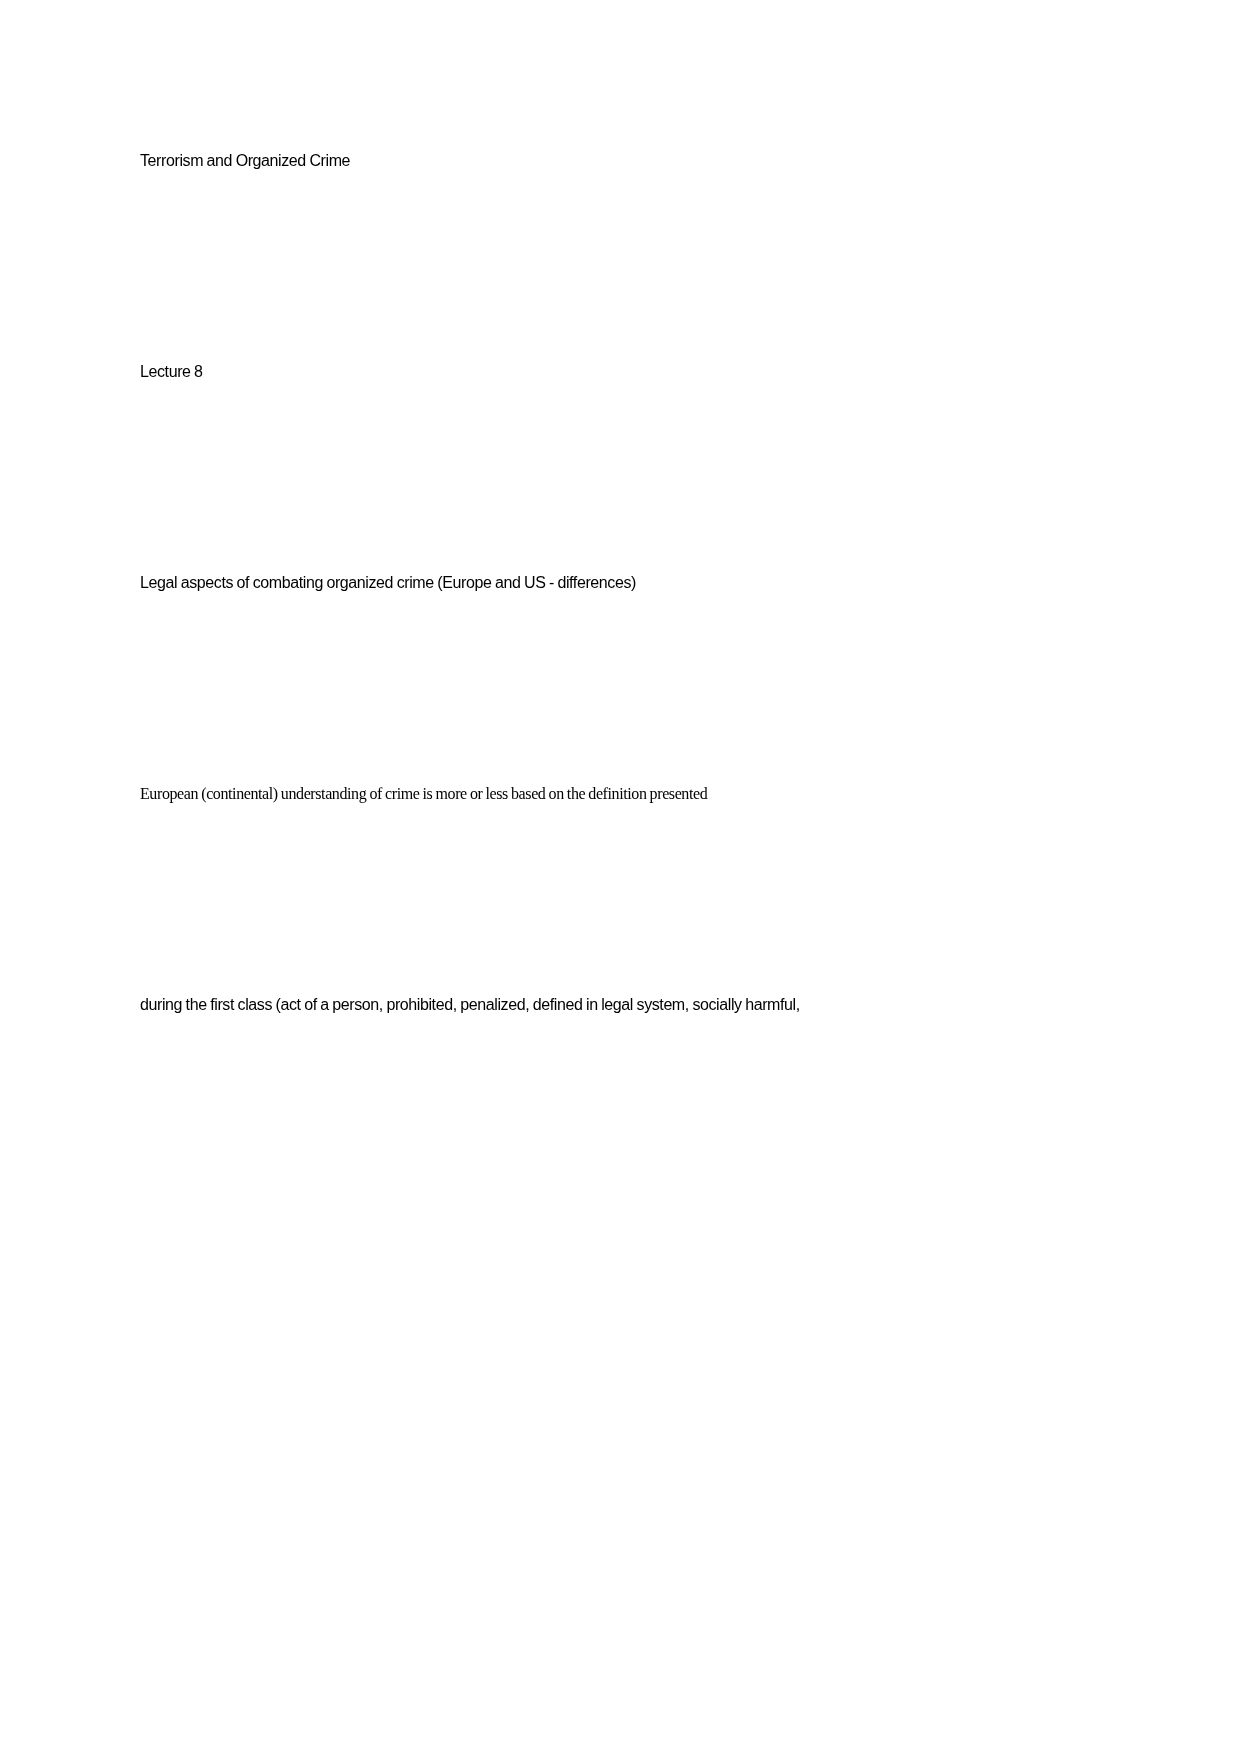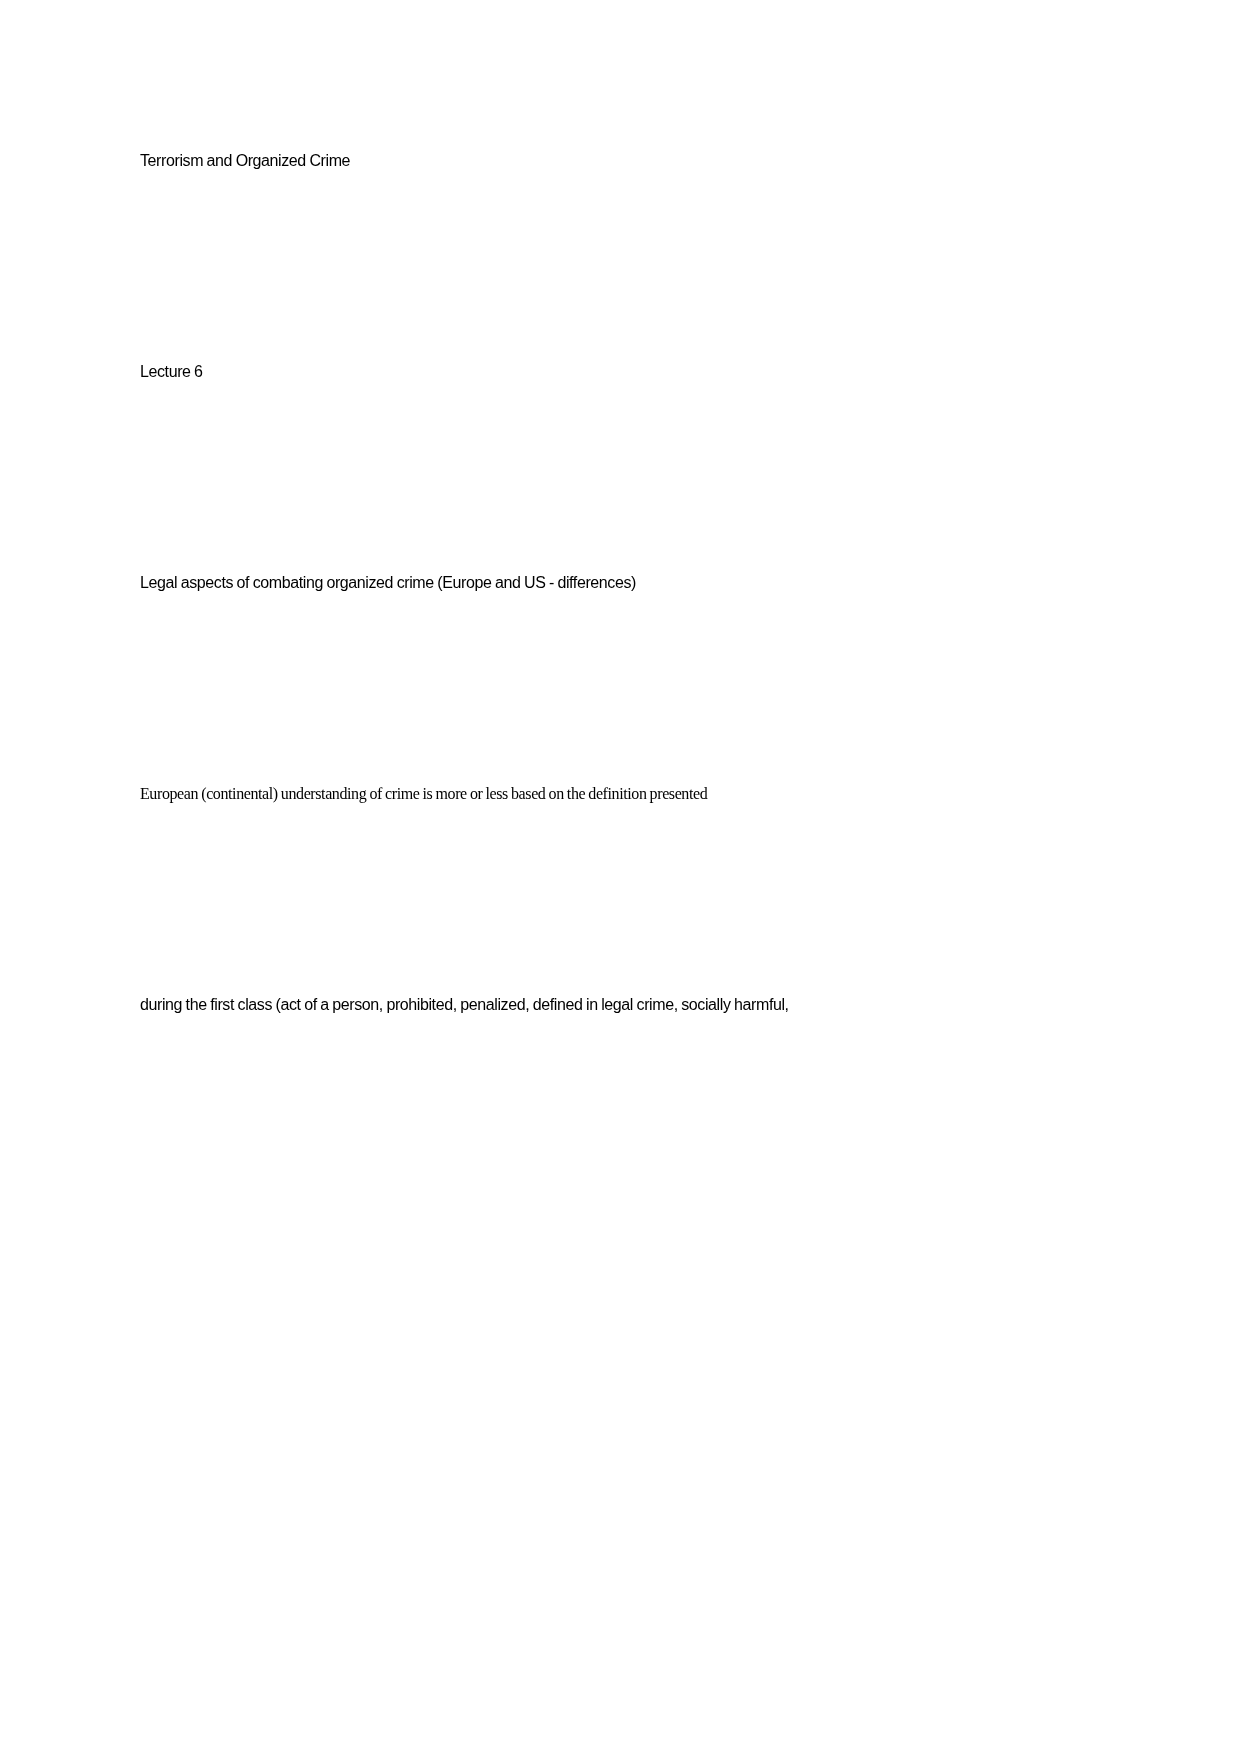--- a/index.html
+++ b/index.html
@@ -31,17 +31,17 @@
       white-space: nowrap;
       letter-spacing: -0.4px;
       word-spacing: -0.5px;
     }
   </style>
 </head>
 <body>
 
 <div class="page">
   <div class="line" style="top:149px;">Terrorism and Organized Crime</div>
-  <div class="line" style="top:360px;">Lecture 6</div>
+  <div class="line" style="top:360px;">Lecture 8</div>
   <div class="line" style="top:571px;">Legal aspects of combating organized crime (Europe and US - differences)</div>
   <div class="line" style="top:782px;font-family:Liberation Serif, serif;">European (continental) understanding of crime is more or less based on the definition presented</div>
-  <div class="line" style="top:993px;">during the first class (act of a person, prohibited, penalized, defined in legal crime, socially harmful,</div>
+  <div class="line" style="top:993px;">during the first class (act of a person, prohibited, penalized, defined in legal system, socially harmful,</div>
 </div>
 
 </body></html>

